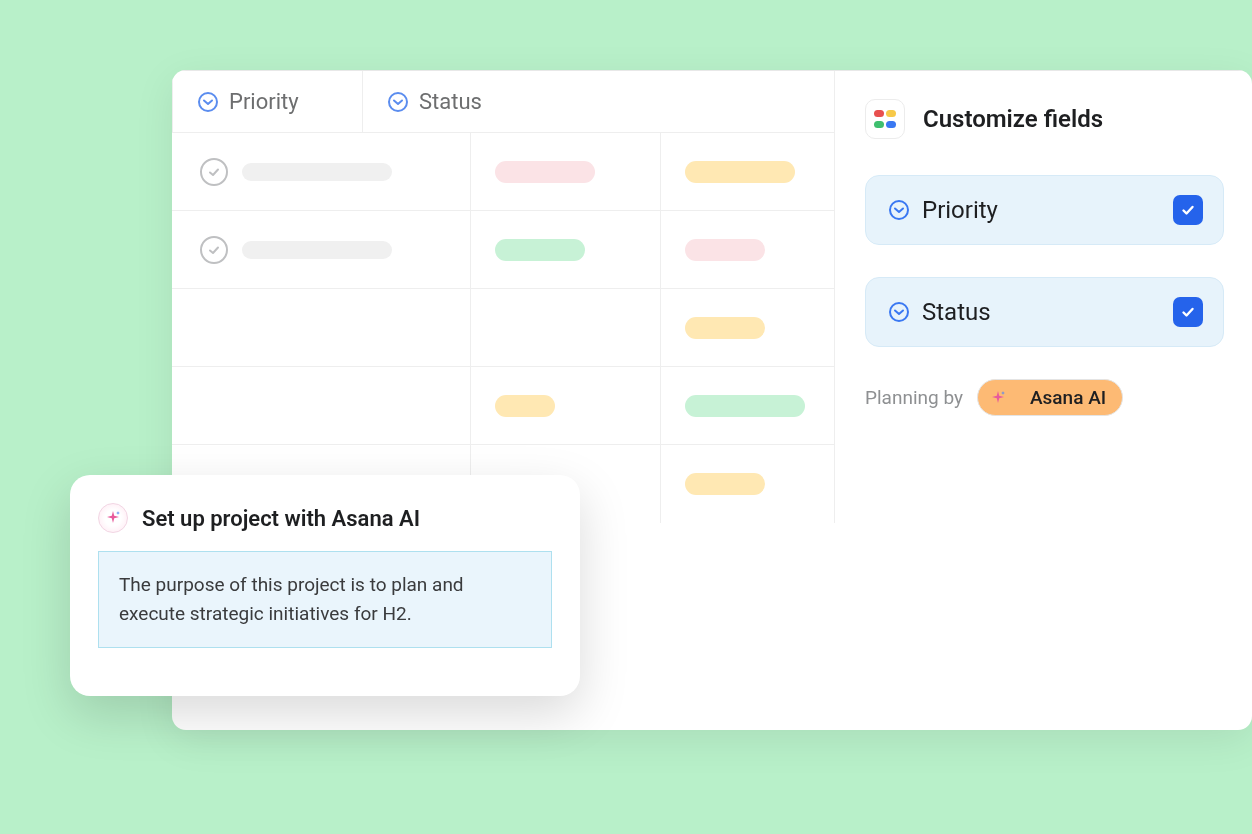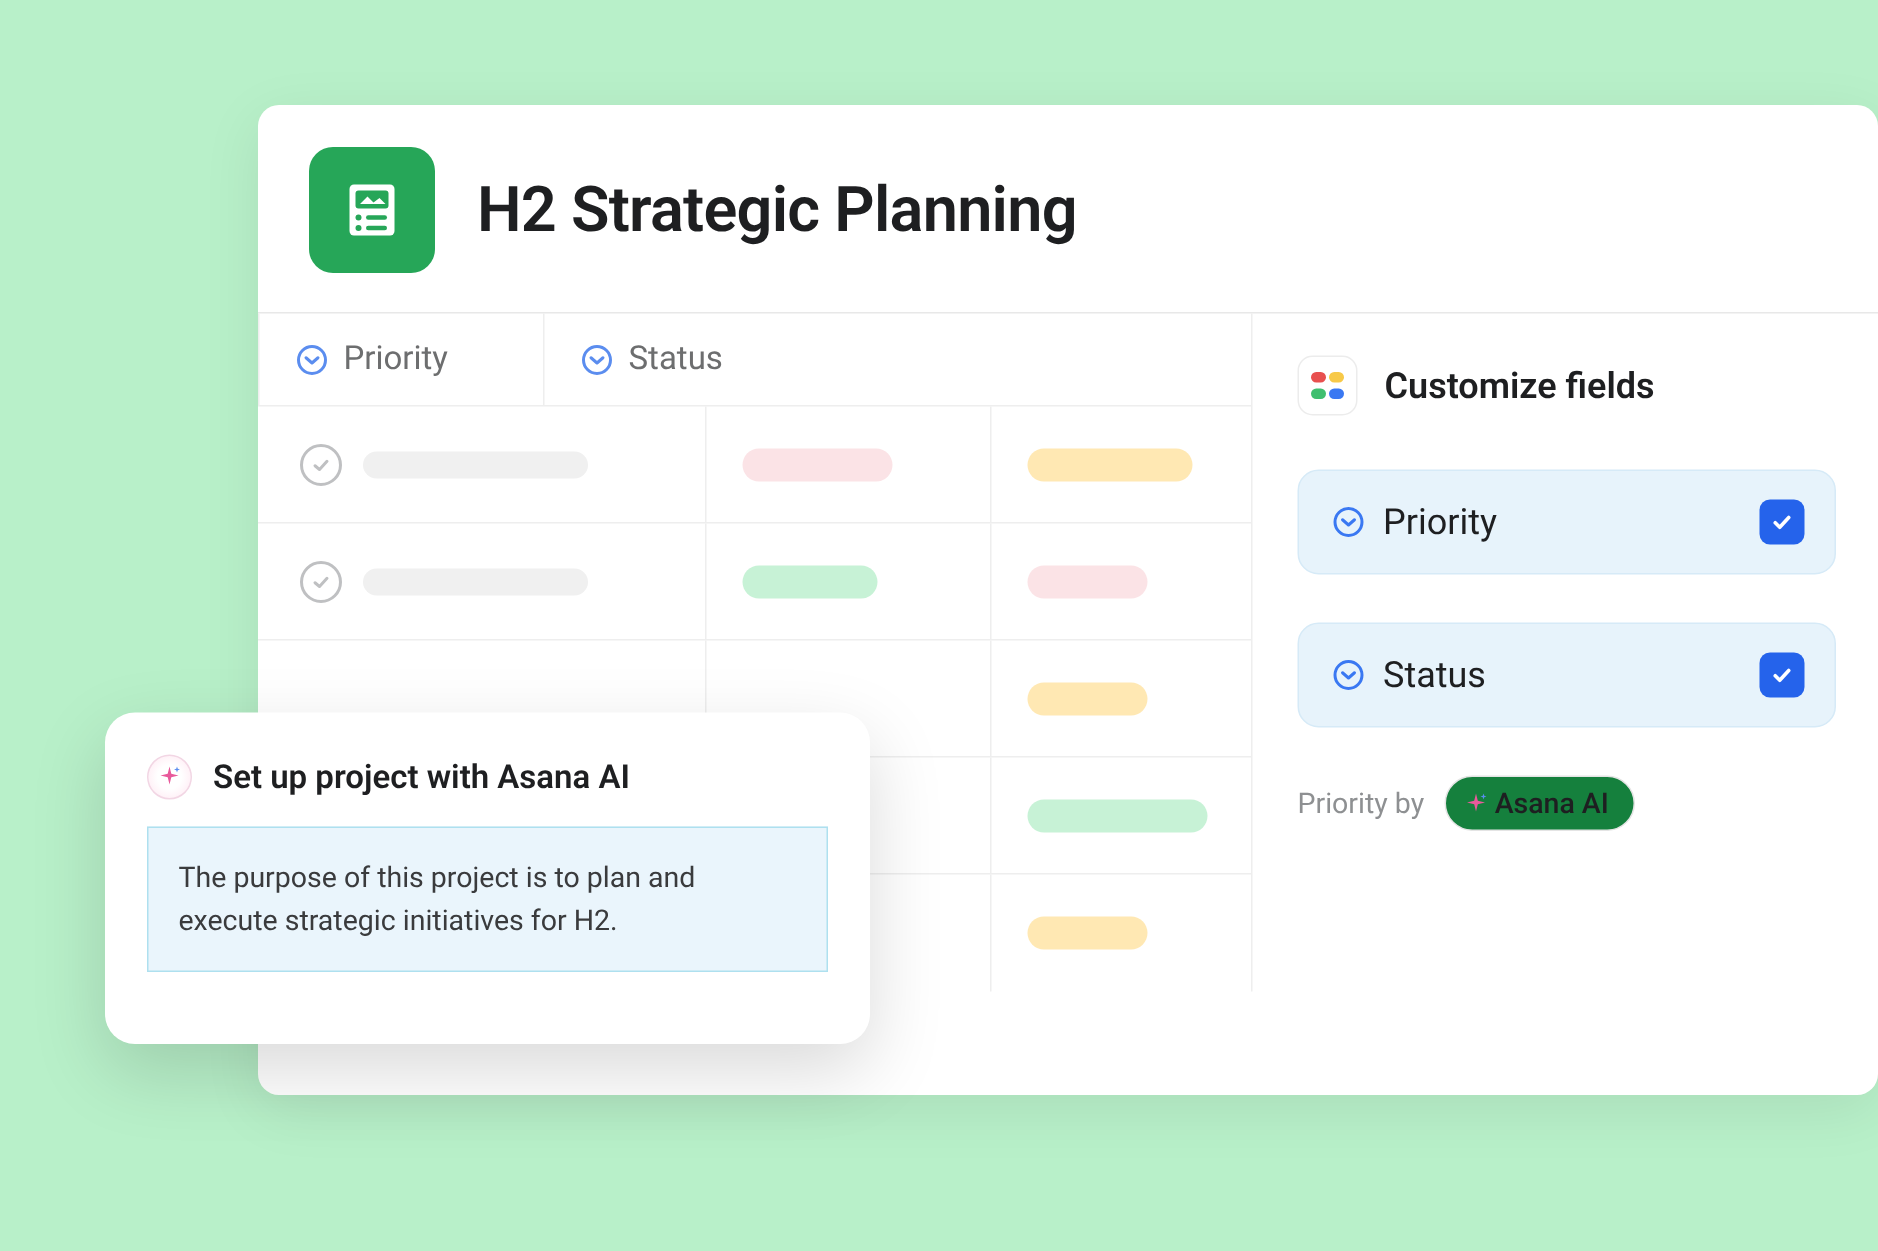--- a/index.html
+++ b/index.html
@@ -105,23 +105,23 @@
     background: #2563eb; display:flex; align-items:center; justify-content:center;
   }
 
   .generated-row {
     display:flex; align-items:center; gap: 14px; margin-top: 6px;
   }
   .generated-label { font-size: 19px; color: #8e9092; }
   .asana-chip {
     border: 1px solid #e4e4e4; border-radius: 999px;
     padding: 6px 16px 6px 12px;
-    display:flex; align-items:center; gap:4px;
+    display:flex; align-items:center; gap:24px;
     font-size: 19px; color: #1e1f21; font-weight: 500;
-    background: #15803d;
+    background: #fdba74;
   }
 
   
   .ai-popup {
     position: absolute;
     left: 70px;
     top: 475px;
     width: 510px;
     background: #fff;
     border-radius: 20px;
@@ -162,34 +162,20 @@
   
   .dd-icon {
     width: 22px; height: 22px; flex-shrink:0;
   }
 </style>
 </head>
 <body>
 
 <div class="main-window">
 
-  <div class="project-header">
-    <div class="project-icon">
-      <svg width="42" height="42" viewBox="0 0 42 42">
-        <rect x="6" y="4" width="30" height="34" rx="3" fill="#fff"></rect>
-        <rect x="10" y="8" width="22" height="12" rx="2" fill="#26a658"></rect>
-        <polygon points="13,17 18,12 22,16 26,13 30,17" fill="#fff"></polygon>
-        <circle cx="12" cy="26" r="2" fill="#26a658"></circle>
-        <rect x="17" y="24.5" width="14" height="3" rx="1.5" fill="#26a658"></rect>
-        <circle cx="12" cy="33" r="2" fill="#26a658"></circle>
-        <rect x="17" y="31.5" width="14" height="3" rx="1.5" fill="#26a658"></rect>
-      </svg>
-    </div>
-    <h1 class="project-title">H2 Strategic Planning</h1>
-  </div>
 
   <div class="table-area">
     <div class="table-main">
 
       <div class="table-row table-header-row">
         <div class="col-priority">
           <svg class="dd-icon" viewBox="0 0 22 22">
             <circle cx="11" cy="11" r="9" fill="none" stroke="#5b8def" stroke-width="2"></circle>
             <path d="M7 9.5 L11 13 L15 9.5" fill="none" stroke="#5b8def" stroke-width="2" stroke-linecap="round" stroke-linejoin="round"></path>
           </svg>
@@ -302,21 +288,21 @@
           <span class="field-label">Status</span>
         </div>
         <span class="checkbox-on">
           <svg width="16" height="16" viewBox="0 0 16 16">
               <path d="M3.5 8.5 L6.5 11.5 L12.5 5" fill="none" stroke="#fff" stroke-width="2.4" stroke-linecap="round" stroke-linejoin="round"></path>
             </svg>
         </span>
       </div>
 
       <div class="generated-row">
-        <span class="generated-label">Priority by</span>
+        <span class="generated-label">Planning by</span>
         <span class="asana-chip">
           <svg width="16" height="16" viewBox="0 0 16 16">
             <path d="M8 1 L9.2 5.8 L14 7 L9.2 8.2 L8 13 L6.8 8.2 L2 7 L6.8 5.8 Z" fill="#e85a9b"></path>
             <path d="M13 1 L13.5 2.5 L15 3 L13.5 3.5 L13 5 L12.5 3.5 L11 3 L12.5 2.5 Z" fill="#5b8def"></path>
           </svg>
           <span>Asana AI</span>
         </span>
       </div>
     </div>
   </div>

